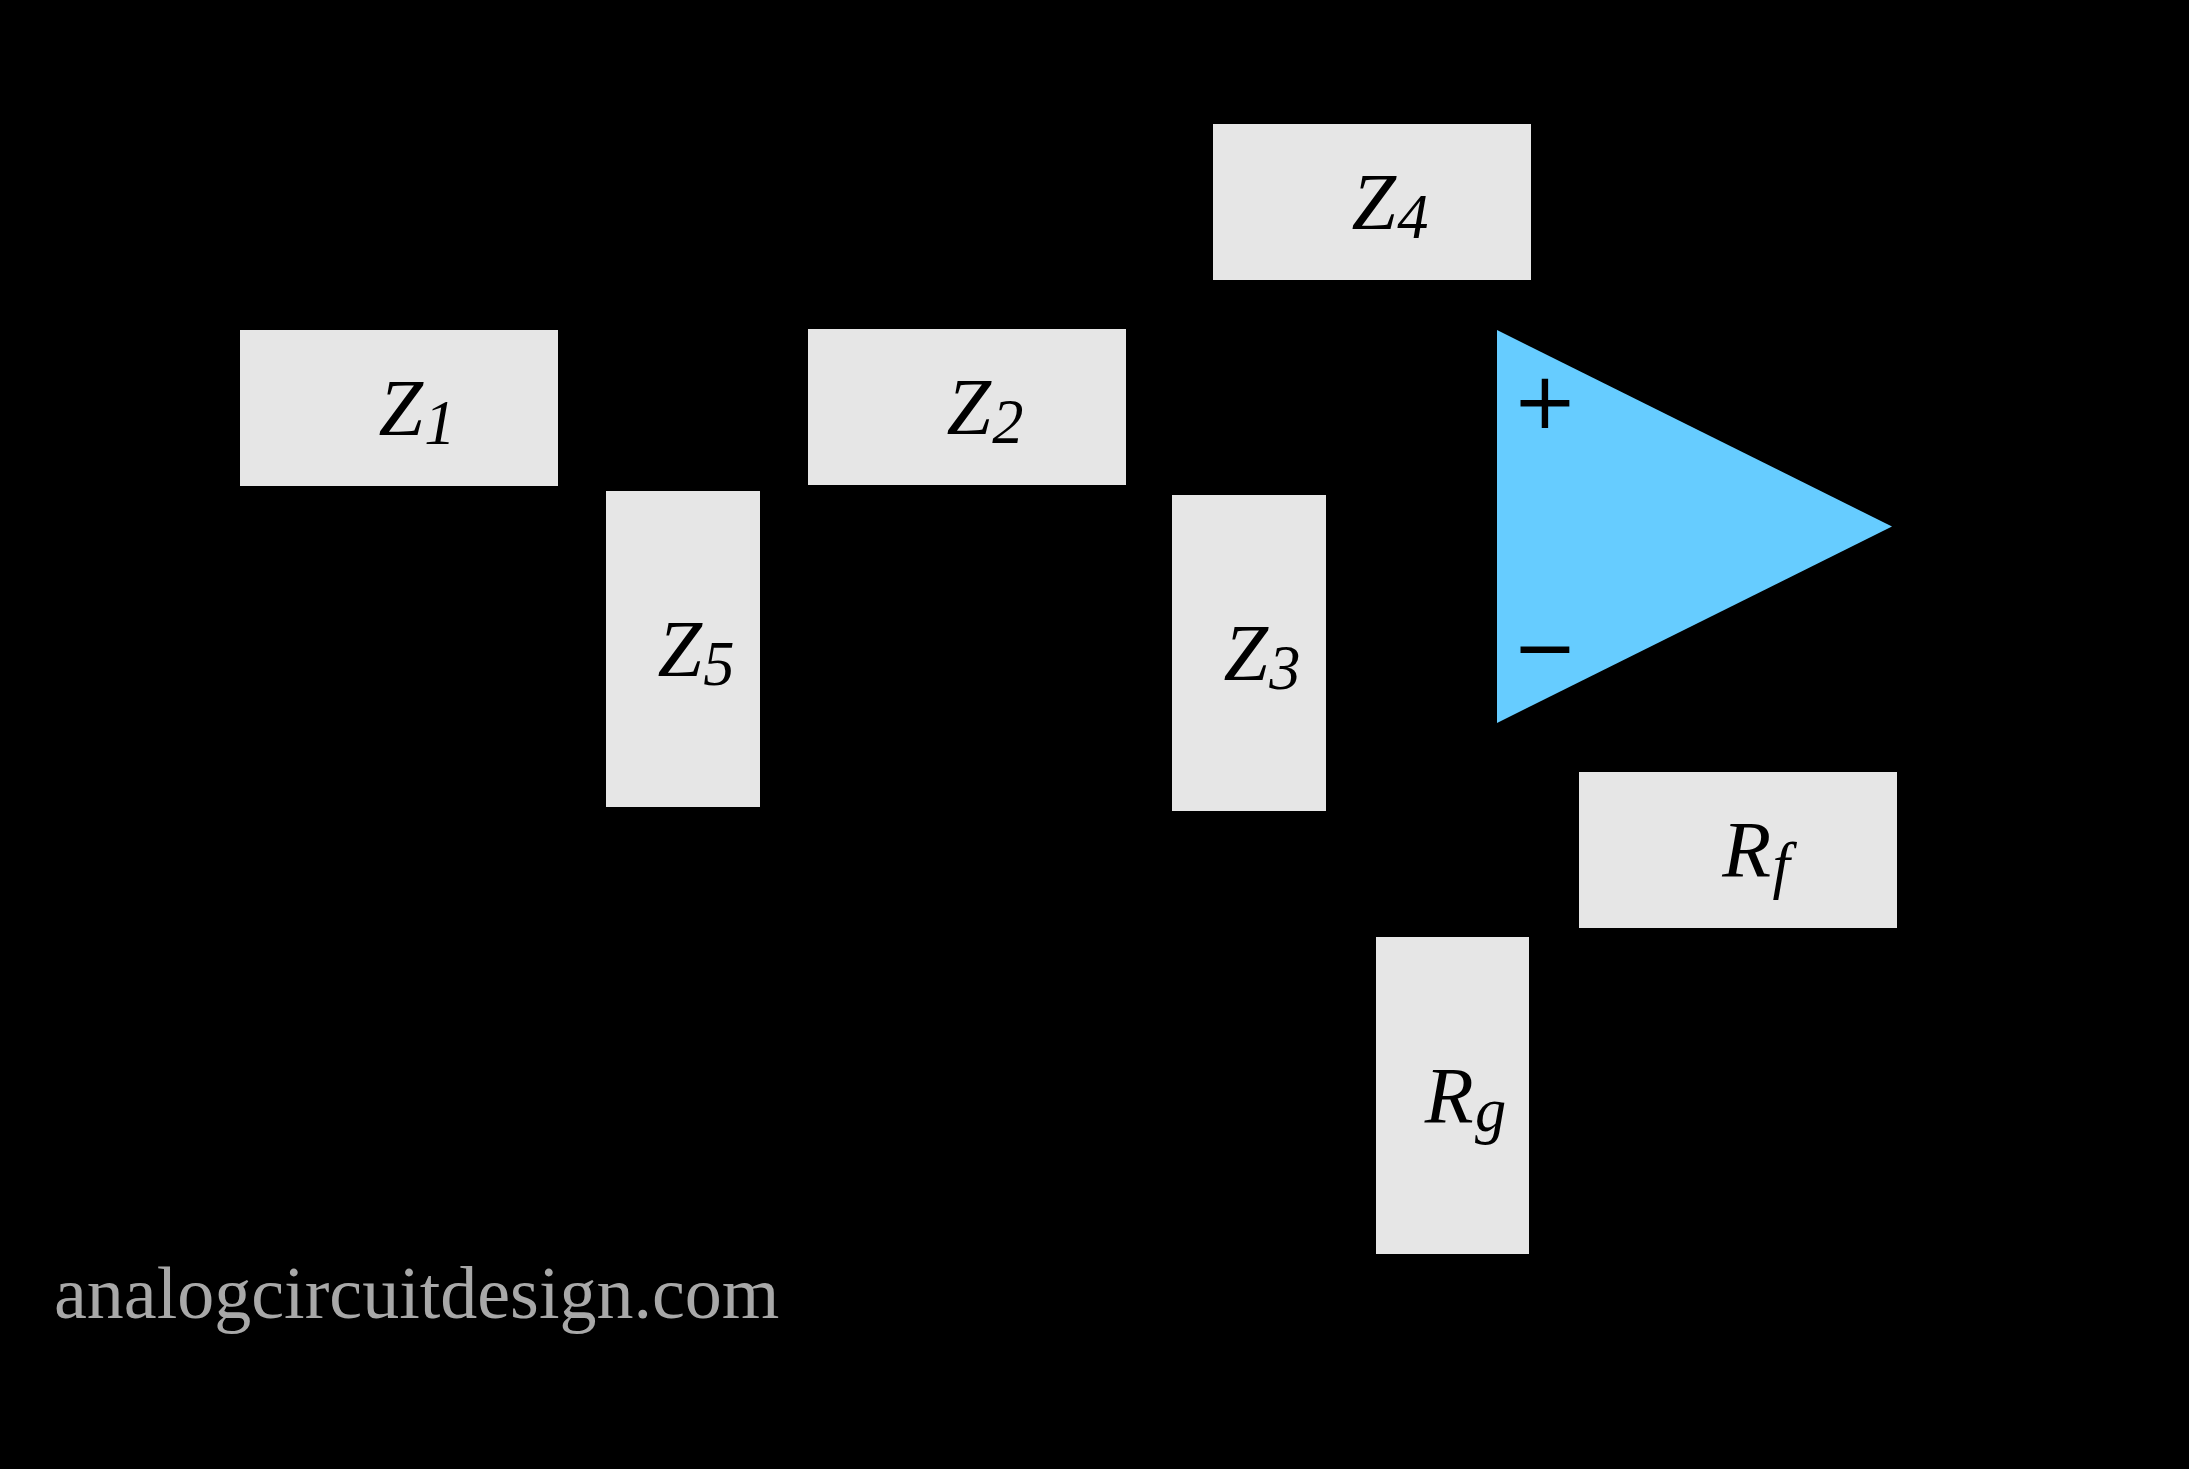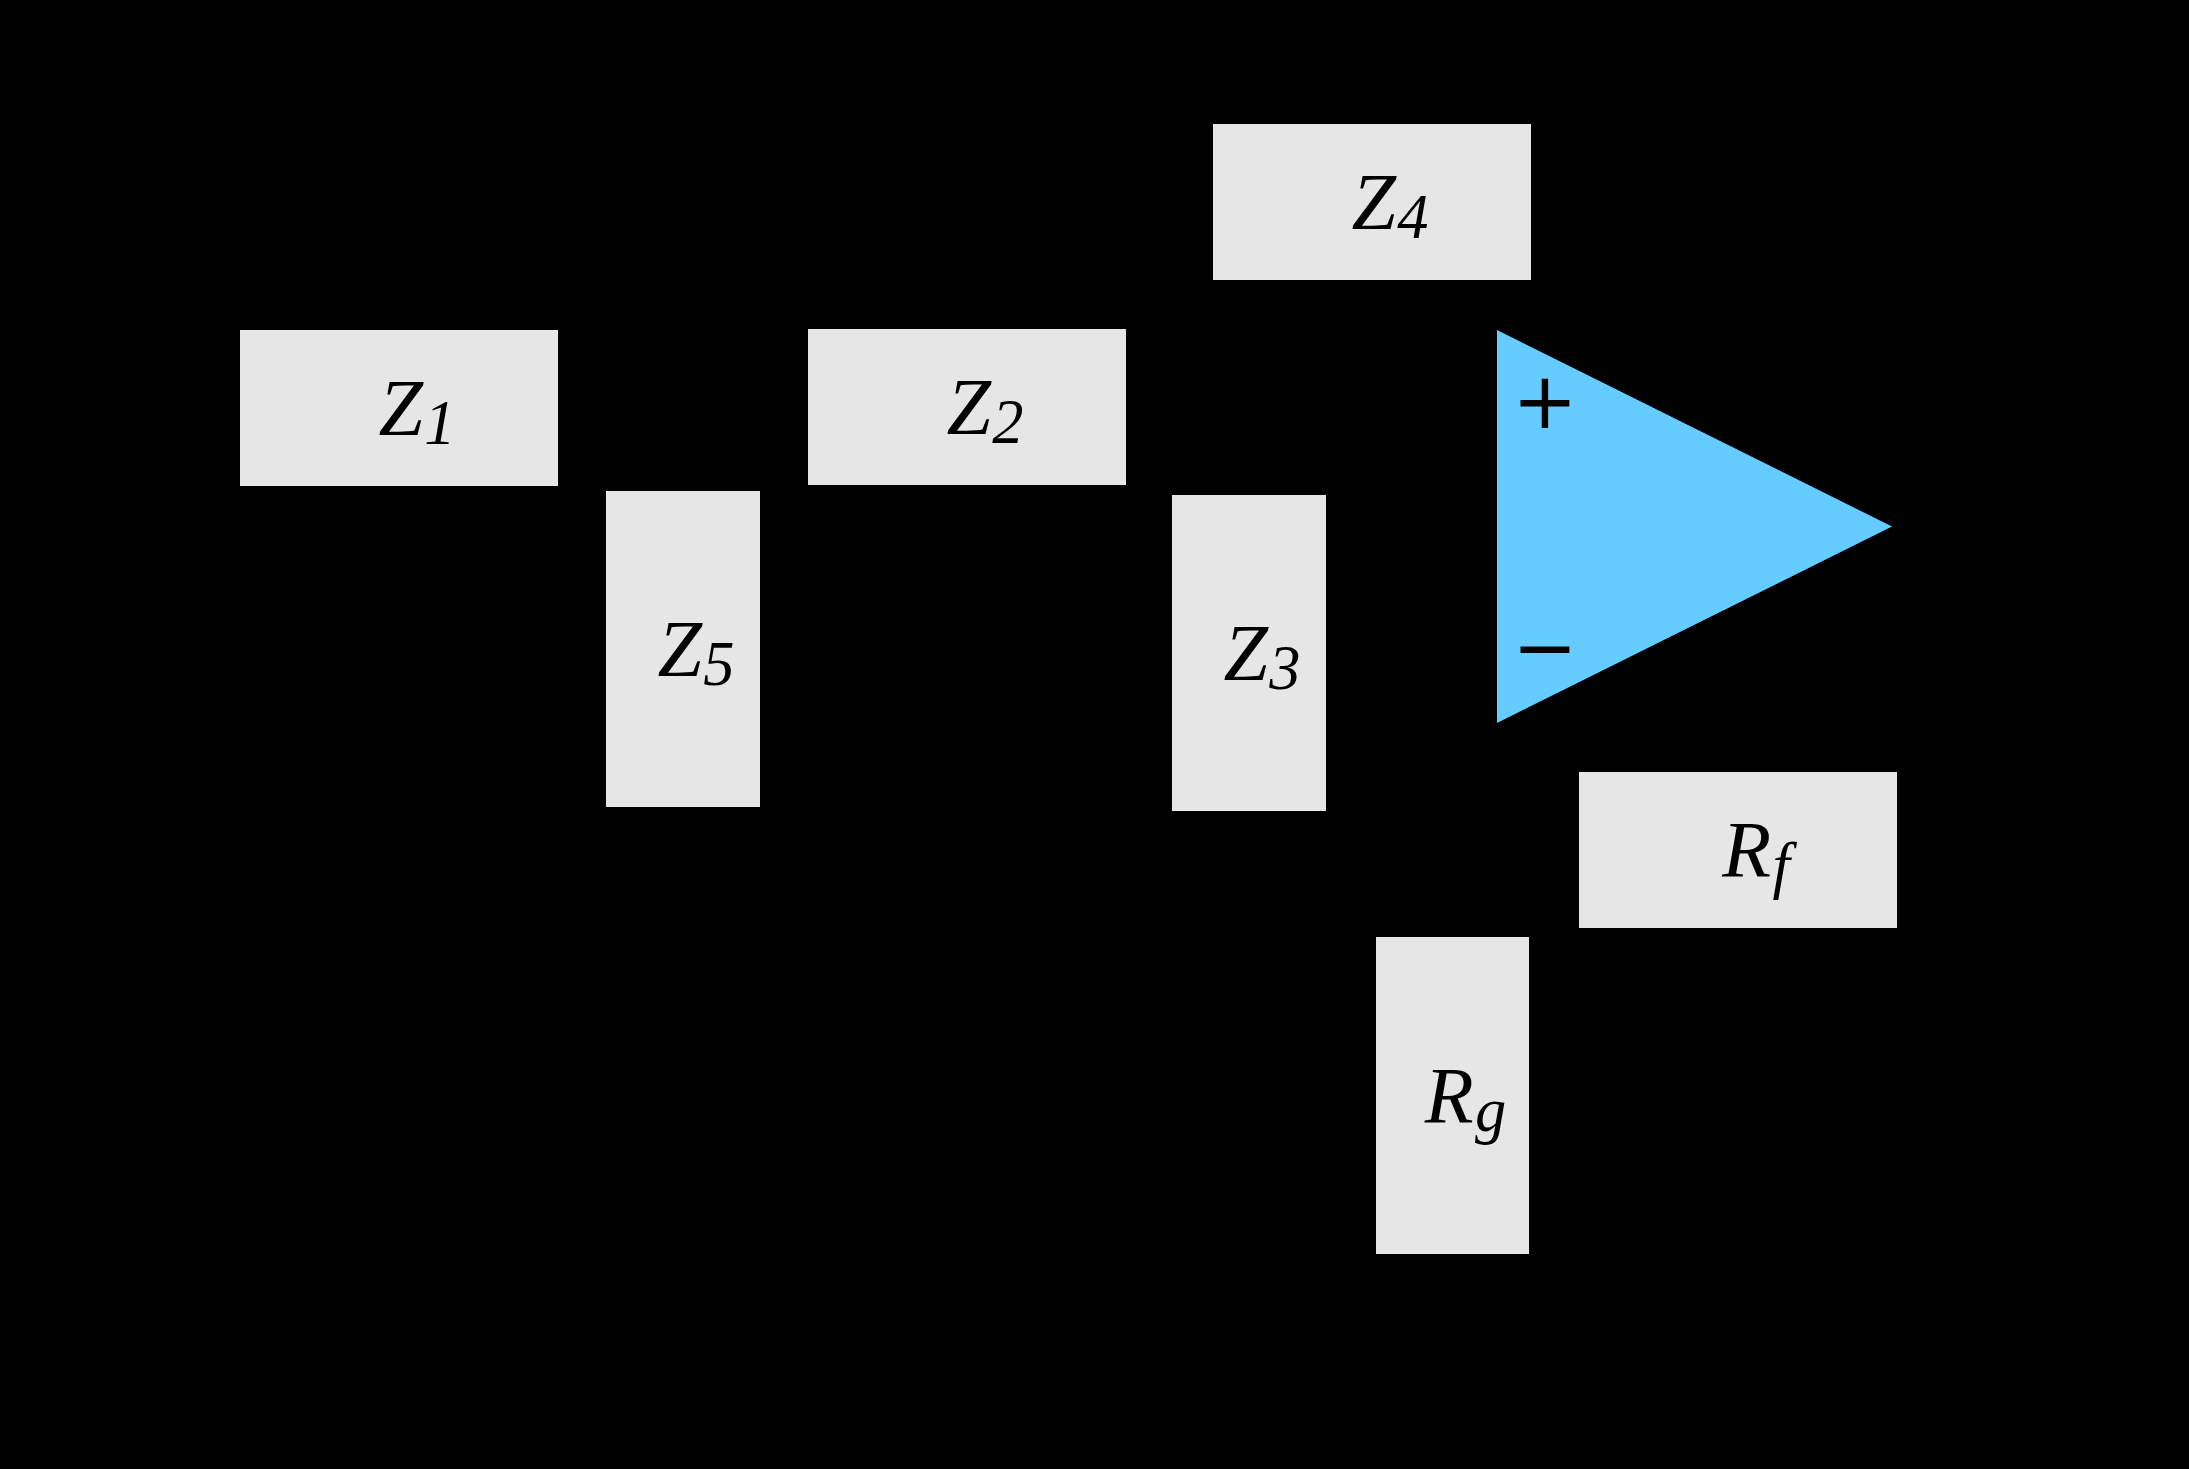--- a/index.html
+++ b/index.html
@@ -117,14 +117,15 @@
   <div class="component vert c-rg">
     <span>R</span>
       <span class="sub">g</span>
   </div>
 
   <div class="opamp"></div>
 
   <span class="opamp-sign sign-plus">+</span>
   <span class="opamp-sign sign-minus">−</span>
 
+  <div class="watermark">analogcircuitdesign.com</div>
 
 </div>
 
 </body></html>

